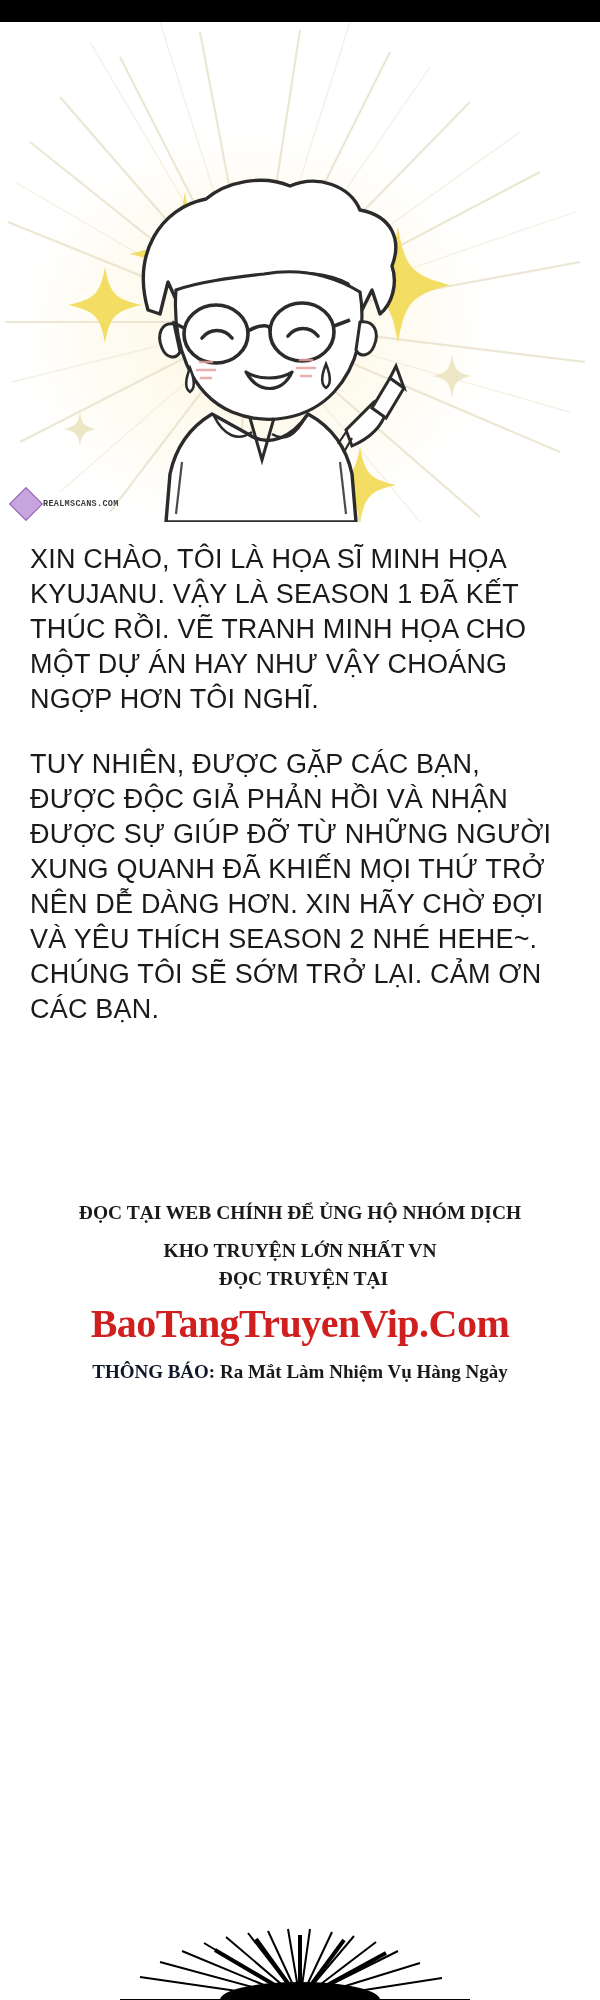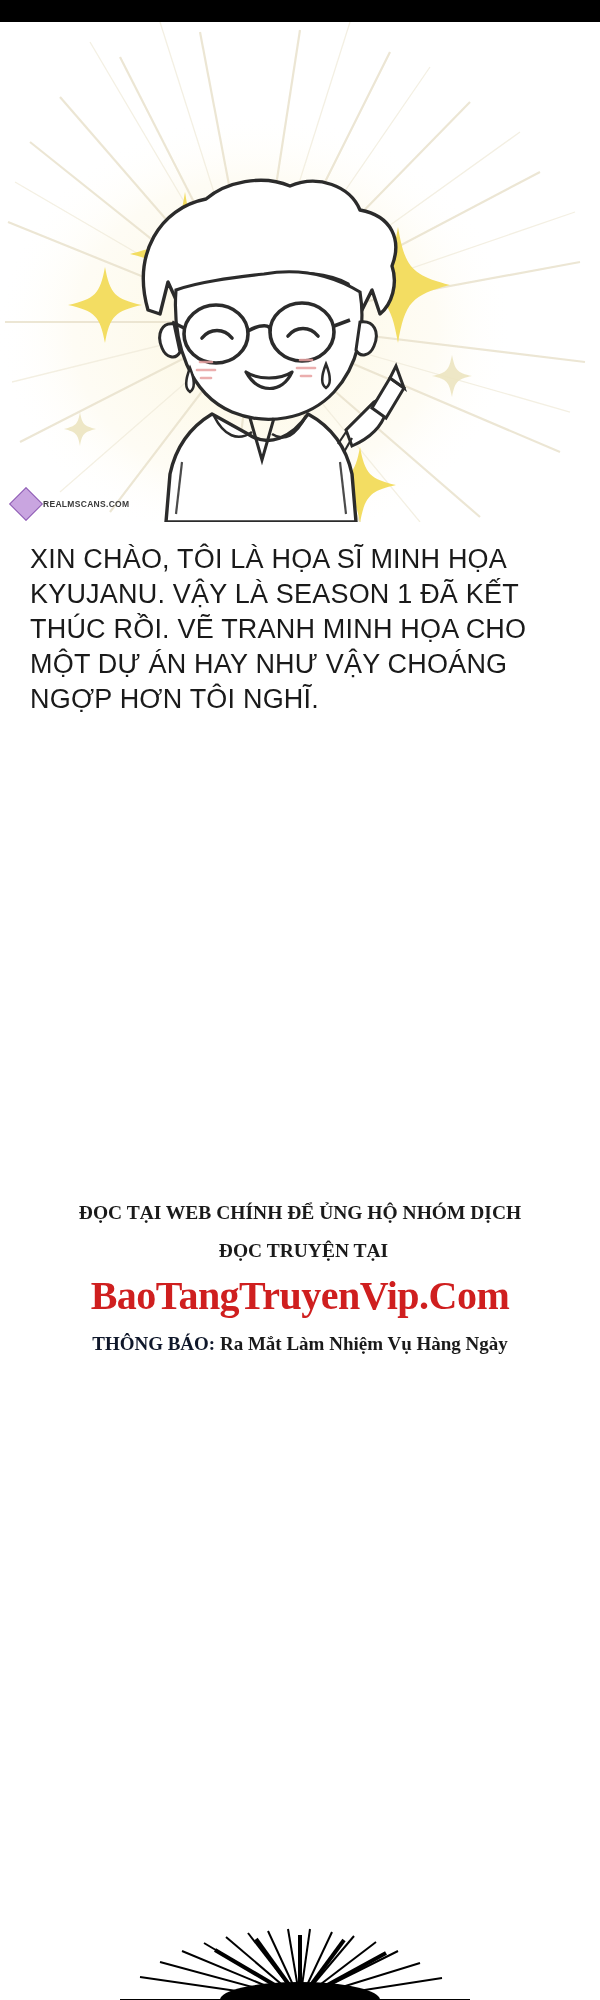--- a/index.html
+++ b/index.html
@@ -58,21 +58,21 @@
     gap: 5px;
     z-index: 6;
   }
   .wm-diamond {
     width: 22px; height: 22px;
     background: #c9a5e0;
     transform: rotate(45deg);
     border: 1px solid #8f5fb5;
   }
   .wm-text {
-    font-family: Liberation Sans, sans-serif;
+    font-family: Liberation Mono, monospace;
     font-size: 8.5px;
     letter-spacing: 0.3px;
     color: #3a3a3a;
     font-weight: bold;
   }
 
   
   .body-text {
     position: absolute;
     left: 30px;
@@ -312,24 +312,28 @@
 
       <div class="watermark">
         <div class="wm-diamond"></div>
         <div class="wm-text">REALMSCANS.COM</div>
       </div>
     </div>
 
     <div class="body-text">
       <p class="para">XIN CHÀO, TÔI LÀ HỌA SĨ MINH HỌA KYUJANU.
 VẬY LÀ SEASON 1 ĐÃ KẾT THÚC RỒI. VẼ TRANH MINH HỌA CHO MỘT DỰ ÁN HAY NHƯ VẬY CHOÁNG NGỢP HƠN TÔI NGHĨ.</p>
+      <p class="para last">TUY NHIÊN, ĐƯỢC GẶP CÁC BẠN, ĐƯỢC ĐỘC GIẢ PHẢN HỒI VÀ NHẬN ĐƯỢC SỰ GIÚP ĐỠ TỪ NHỮNG NGƯỜI XUNG QUANH ĐÃ KHIẾN MỌI THỨ TRỞ NÊN DỄ DÀNG HƠN.
+XIN HÃY CHỜ ĐỢI VÀ YÊU THÍCH SEASON 2 NHÉ HEHE~.
+CHÚNG TÔI SẼ SỚM TRỞ LẠI. CẢM ƠN CÁC BẠN.</p>
     </div>
 
     <div class="promo">
       <div class="promo-line2">ĐỌC TẠI WEB CHÍNH ĐỂ ỦNG HỘ NHÓM DỊCH</div>
+      <div class="promo-line3">KHO TRUYỆN LỚN NHẤT VN</div>
       <div class="promo-line4">ĐỌC TRUYỆN TẠI</div>
       <div class="promo-site">BaoTangTruyenVip.Com</div>
       <div class="promo-notice">
         <span class="label">THÔNG BÁO:</span>
         <span class="value">Ra Mắt Làm Nhiệm Vụ Hàng Ngày</span>
       </div>
     </div>
 
   </div>
 

